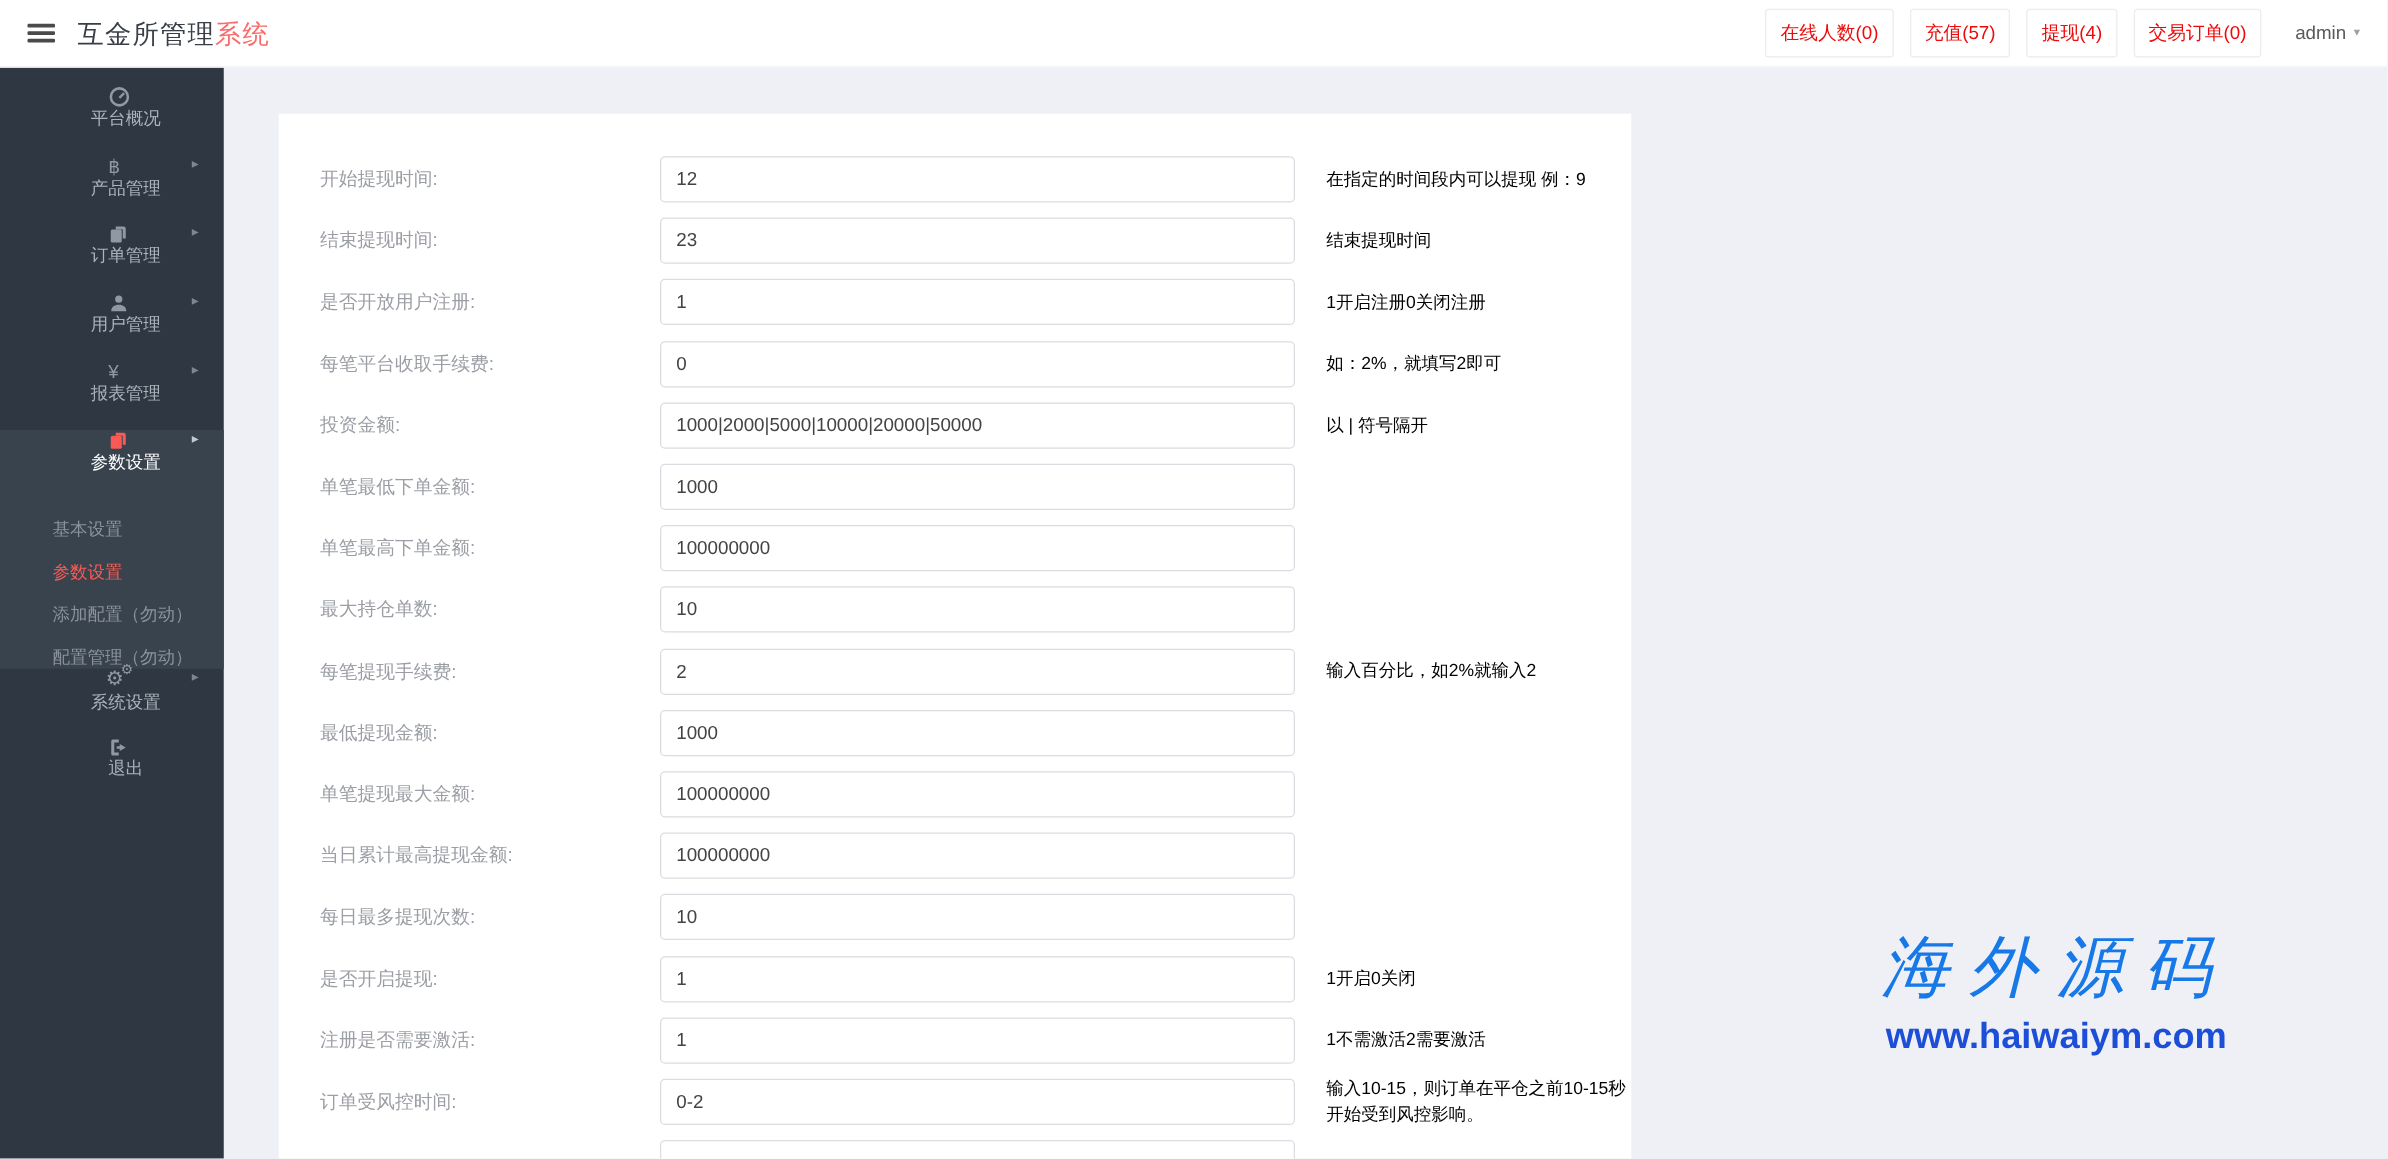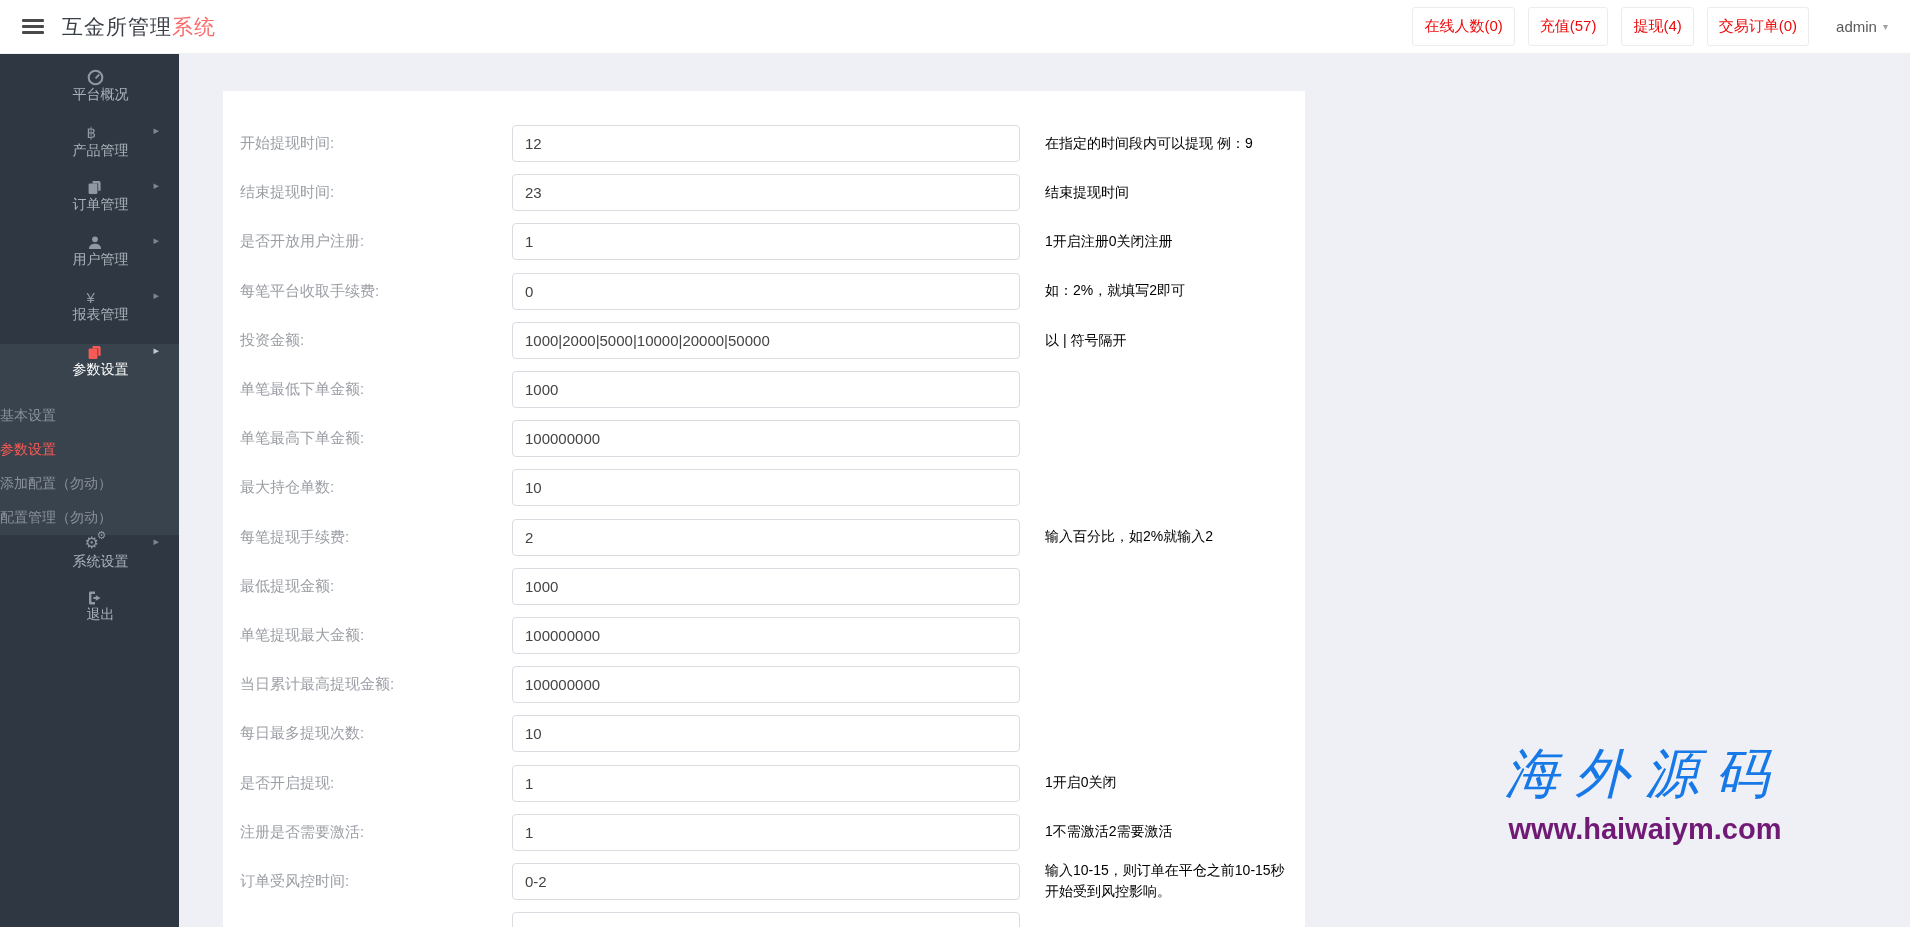--- a/index.html
+++ b/index.html
@@ -25,40 +25,40 @@
   .s-item { position:relative; height:55px; display:flex; align-items:center; padding-left:20px; color:#a9b3bc;
             font-size:14px; cursor:pointer;flex-direction:column; }
   .s-item .ic { width:26px; display:inline-flex; justify-content:flex-start; align-items:center; color:#8e99a3; font-size:15px; }
   .s-item .ic svg { display:block; }
   .s-item .lbl { margin-left:2px; }
   .s-item .caret { position:absolute; right:20px; font-size:11px; color:#7d8791; }
   .s-group { background:#39434d; }
   .s-item.active { color:#ffffff; }
   .s-item.active .ic { color:#fa5a55; }
   .s-item.active .caret { color:#c2cad1; }
-  .s-sub { height:34px; display:flex; align-items:center; font-size:14px; color:#8a939c; cursor:pointer; }
+  .s-sub { height:34px; display:flex; align-items:flex-end; padding-left:42px; font-size:14px; color:#8a939c; cursor:pointer; }
   .s-sub.active { color:#fa5a55; }
   .gears { position:relative; width:20px; height:18px; }
   .gears .g1 { position:absolute; left:-2px; top:-2px; font-size:16px; }
   .gears .g2 { position:absolute; left:10px; top:-6px; font-size:11px; }
 
   
   .card { position:absolute; left:223px; top:91px; width:1082px; height:900px; background:#ffffff; }
   .form-wrap { padding-top:28px; }
-  .frow { display:flex; align-items:center; height:49.2px; padding-left:17px; }
+  .frow { display:flex; align-items:center; height:49.2px; padding-left:33px; }
   .flabel { width:272px; font-size:15px; color:#9b9ea4; flex:none; }
   .finput { width:508px; height:37px; flex:none; border:1px solid #d9dce1; border-radius:4px; padding:0 12px;
             font-size:15px; color:#444; font-family:"Liberation Sans","DejaVu Sans",sans-serif; background:#fff; outline:none; }
   .fhint { margin-left:25px; width:252px; font-size:14px; color:#000000; line-height:1.55; }
 
   
   .watermark { position:absolute; left:1475px; top:738px; width:340px; text-align:center; pointer-events:none; }
   .wm1 { font-family:"DejaVu Serif","Liberation Serif",serif; font-style:italic; font-weight:normal;
          font-size:54px; color:#1778e8; letter-spacing:16px; white-space:nowrap; }
-  .wm2 { font-family:"Liberation Sans","DejaVu Sans",sans-serif; font-weight:bold; font-size:29px; color:#701a75; margin-top:2px; }
+  .wm2 { font-family:"Liberation Sans","DejaVu Sans",sans-serif; font-weight:bold; font-size:29px; color:#1d4ed8; margin-top:2px; }
 </style>
 </head>
 <body>
 
 <div id="frame">
 
   <div class="header">
     <div class="burger">
         <span></span>
         <span></span>

